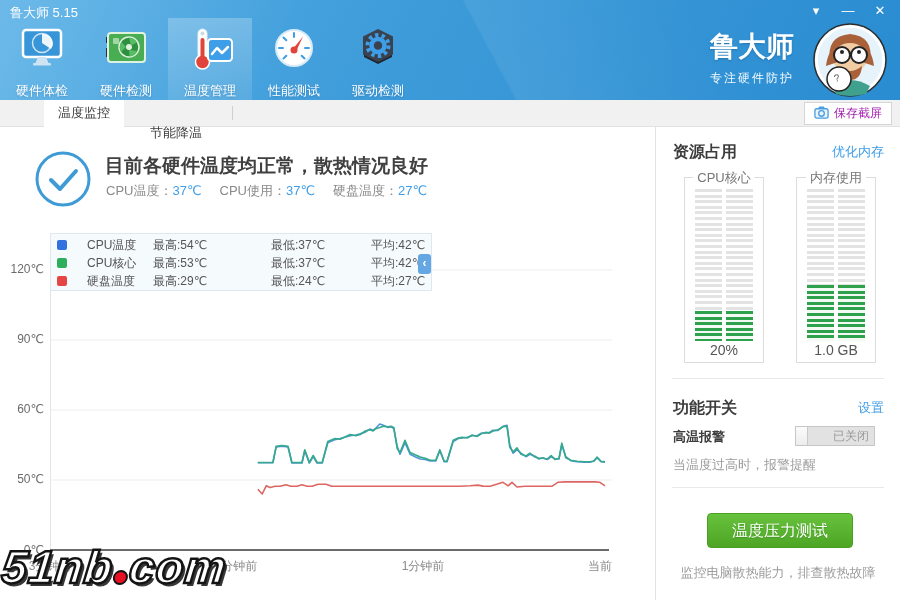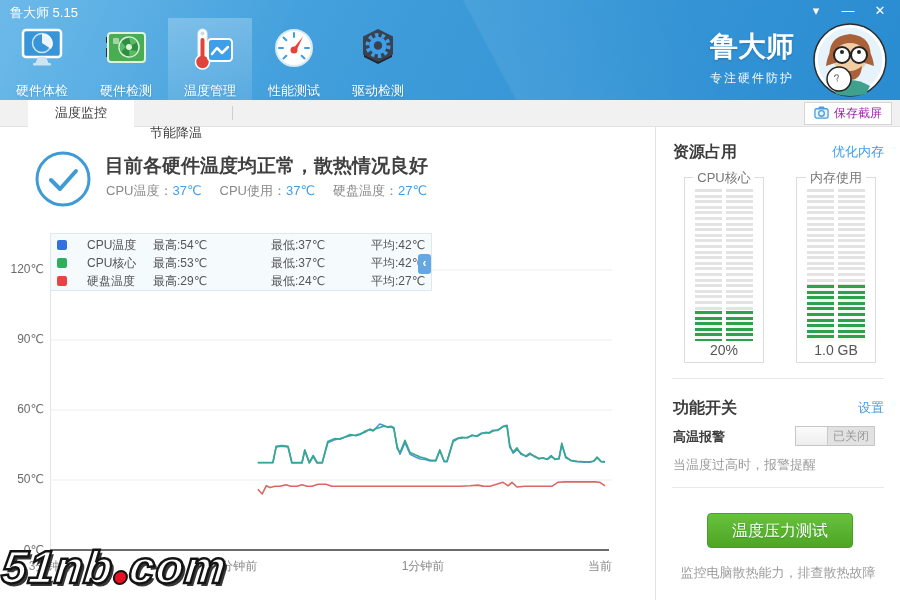--- a/index.html
+++ b/index.html
@@ -71,21 +71,21 @@
     padding:0 4px;font-size:13px;color:#777;white-space:nowrap;}
   .gauge-bars{position:absolute;left:50%;transform:translateX(-50%);top:11px;height:152px;display:flex;gap:4px;}
   .gauge-col{width:27px;height:100%;position:relative;background:repeating-linear-gradient(180deg,#e3e3e3 0 3px,#ffffff 3px 5.6px);}
   .gauge-fill{position:absolute;left:0;bottom:0;width:100%;background:repeating-linear-gradient(180deg,#2da14b 0 3px,#f2faf3 3px 5.6px);}
   .gauge-value{position:absolute;bottom:4px;width:100%;text-align:center;font-size:14px;color:#555;}
   .hline{position:absolute;left:16px;width:212px;height:1px;background:#e8e8e8;}
   .alarm-label{position:absolute;left:17px;top:302px;font-size:13px;font-weight:bold;color:#3c3c3c;}
   .toggle{position:absolute;left:139px;top:300px;width:80px;height:20px;border:1px solid #c6c6c6;
     box-sizing:border-box;display:flex;cursor:pointer;background:#f7f7f7;}
   .toggle-knob{flex:1;background:linear-gradient(180deg,#fbfbfb,#ededed);border-right:1px solid #c9c9c9;}
-  .toggle-state{width:46px;background:#e2e2e2;color:#9a9a9a;font-size:12px;text-align:center;line-height:18px;}
+  .toggle-state{width:46px;background:#e2e2e2;color:#9a9a9a;font-size:12px;text-align:center;line-height:18px;padding-left:20px;}
   .alarm-desc{position:absolute;left:17px;top:330px;font-size:13px;color:#9c9c9c;}
   .stress-btn{position:absolute;left:51px;top:387px;width:146px;height:35px;border:1px solid #4aa021;border-radius:4px;
     background:linear-gradient(180deg,#67c23d,#4ea525);color:#fff;font-size:16px;text-align:center;line-height:33px;
     cursor:pointer;box-sizing:border-box;text-shadow:0 1px 1px rgba(0,80,0,.25);}
   .stress-desc{position:absolute;left:0;top:438px;width:244px;text-align:center;font-size:13px;color:#9c9c9c;}
 </style>
 </head>
 <body>
 
 <div class="app">
@@ -187,21 +187,21 @@
           <circle cx="47" cy="30" r="2" fill="#222"></circle>
         <path d="M26 44 Q38 54 50 44 Q49 58 38 58 Q27 58 26 44" fill="#a9613a"></path>
         <path d="M20 64 Q38 52 58 64 L54 72 Q38 76 24 72 Z" fill="#3fa08e"></path>
         <circle cx="27" cy="57" r="12" fill="#fff" stroke="#222" stroke-width="1.5"></circle>
         <text x="23" y="60" font-size="10" fill="#555" transform="rotate(-15 23 60)">?</text>
       </svg>
     </div>
   </div>
 
   <div class="tabbar">
-    <div class="tab active" style="left:28px;width:106px;">温度监控</div>
+    <div class="tab active" style="left:44px;width:80px;">温度监控</div>
     <div class="tab" style="left:120px;width:112px;margin-top:20px;">节能降温</div>
     <div class="tab-divider" style="left:232px;"></div>
     <div class="shot-btn">
       <span>
         <svg viewBox="0 0 16 16" width="15" height="15">
           <rect x="5" y="1.5" width="6" height="3.5" rx="1" fill="#4a9de0"></rect>
           <rect x="1" y="4" width="14" height="10" rx="2" fill="#eaf4fc" stroke="#4a9de0" stroke-width="1.4"></rect>
           <circle cx="8" cy="9" r="3" fill="none" stroke="#4a9de0" stroke-width="1.4"></circle>
         </svg>
       </span>

